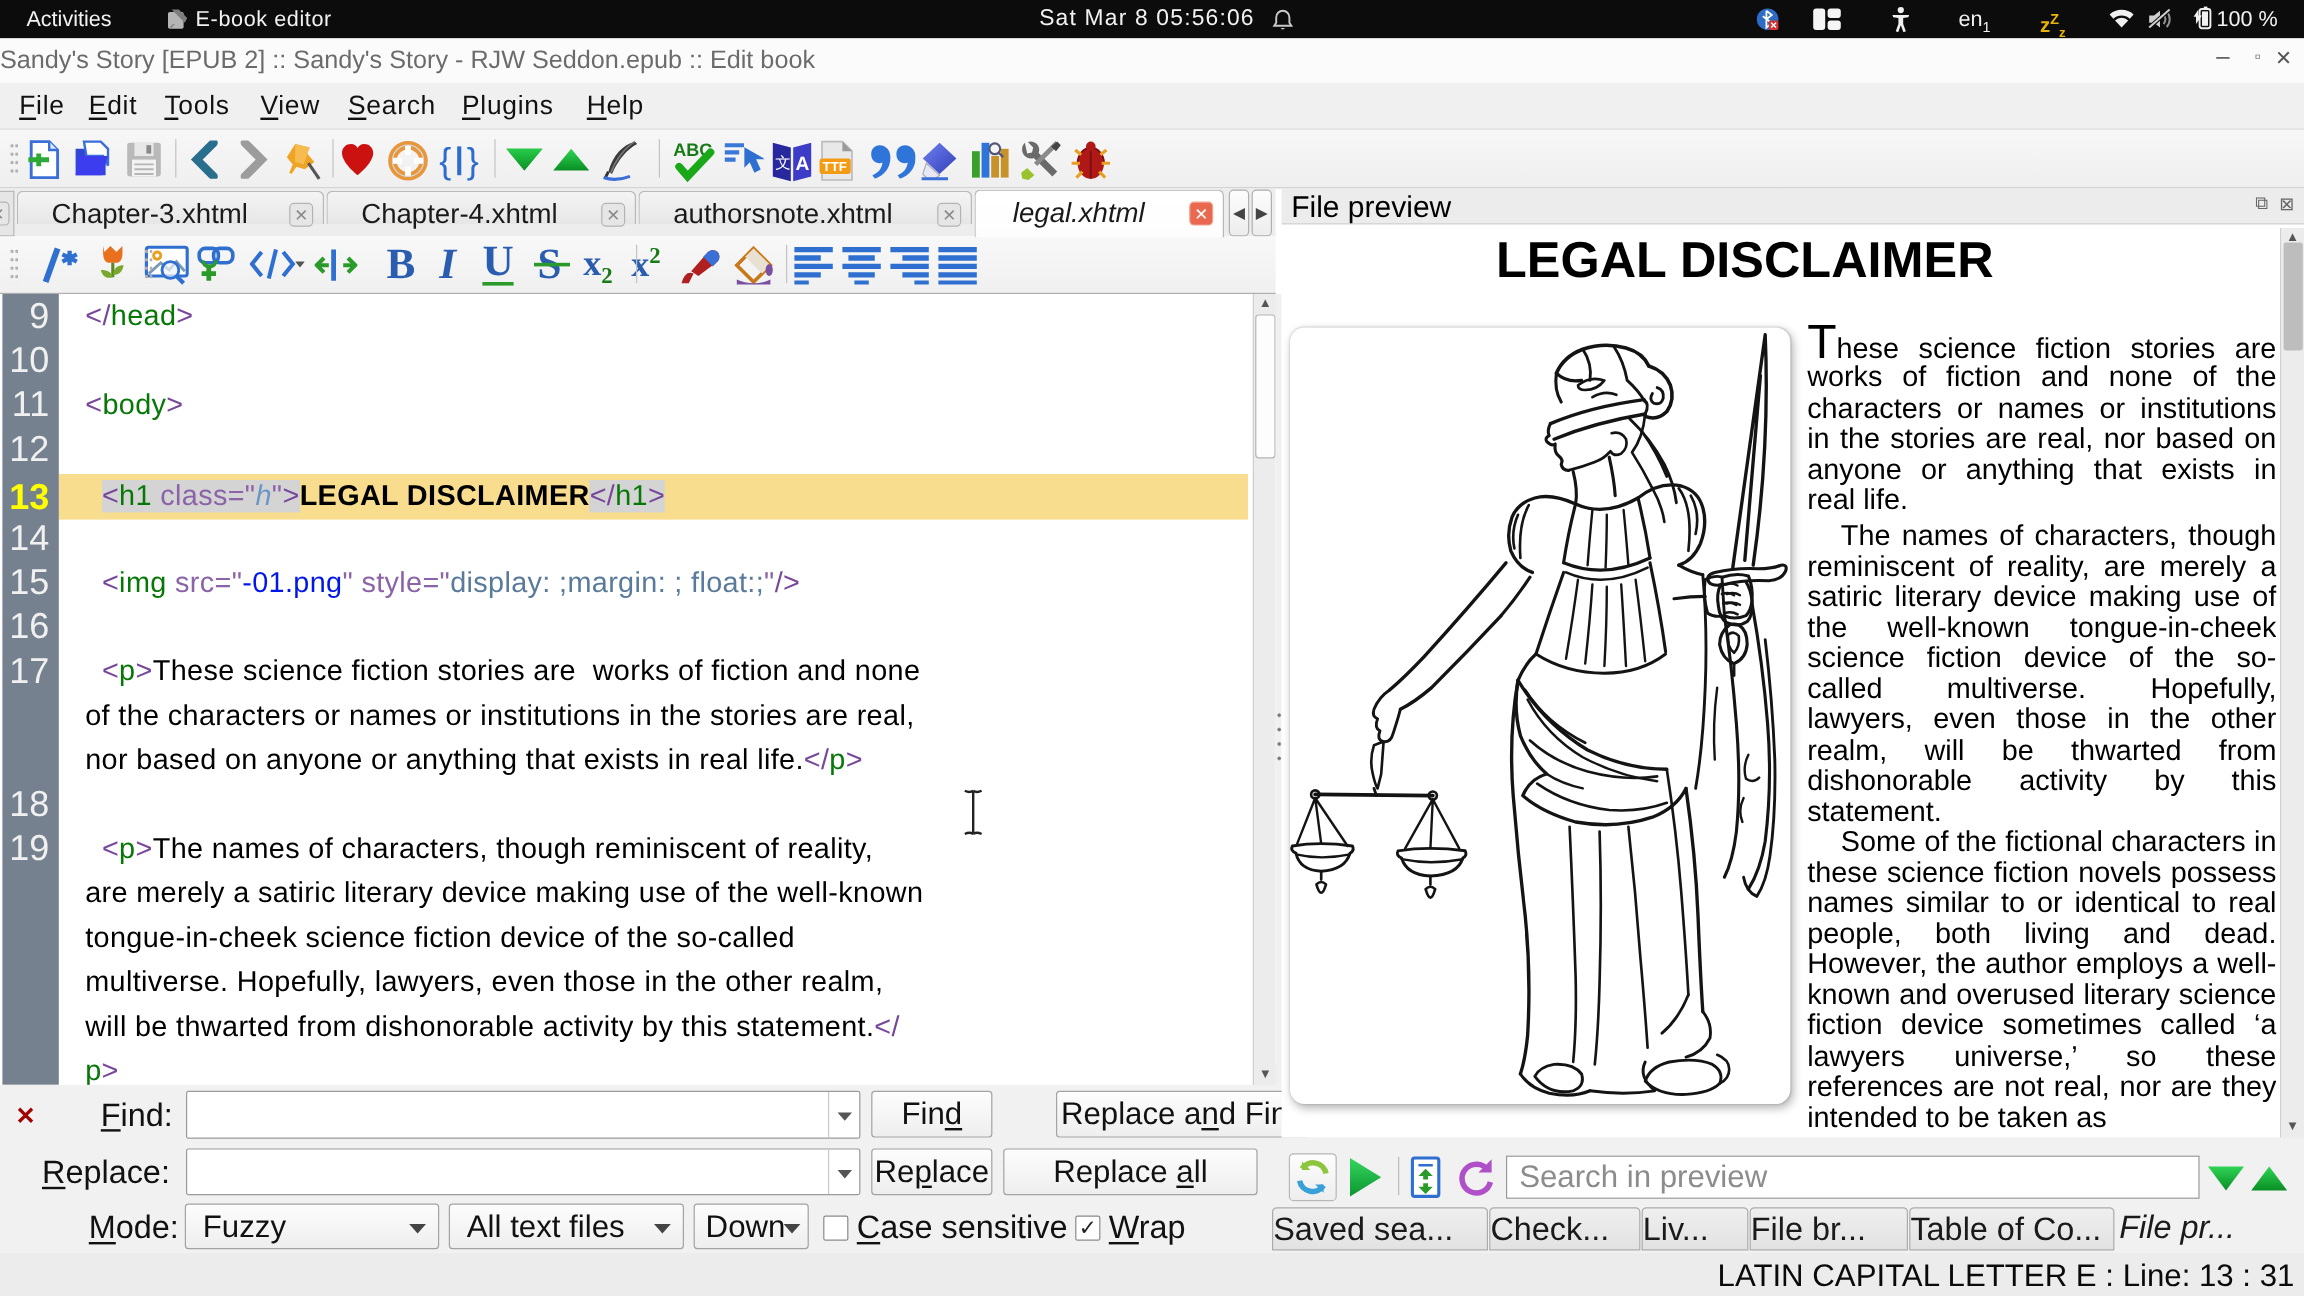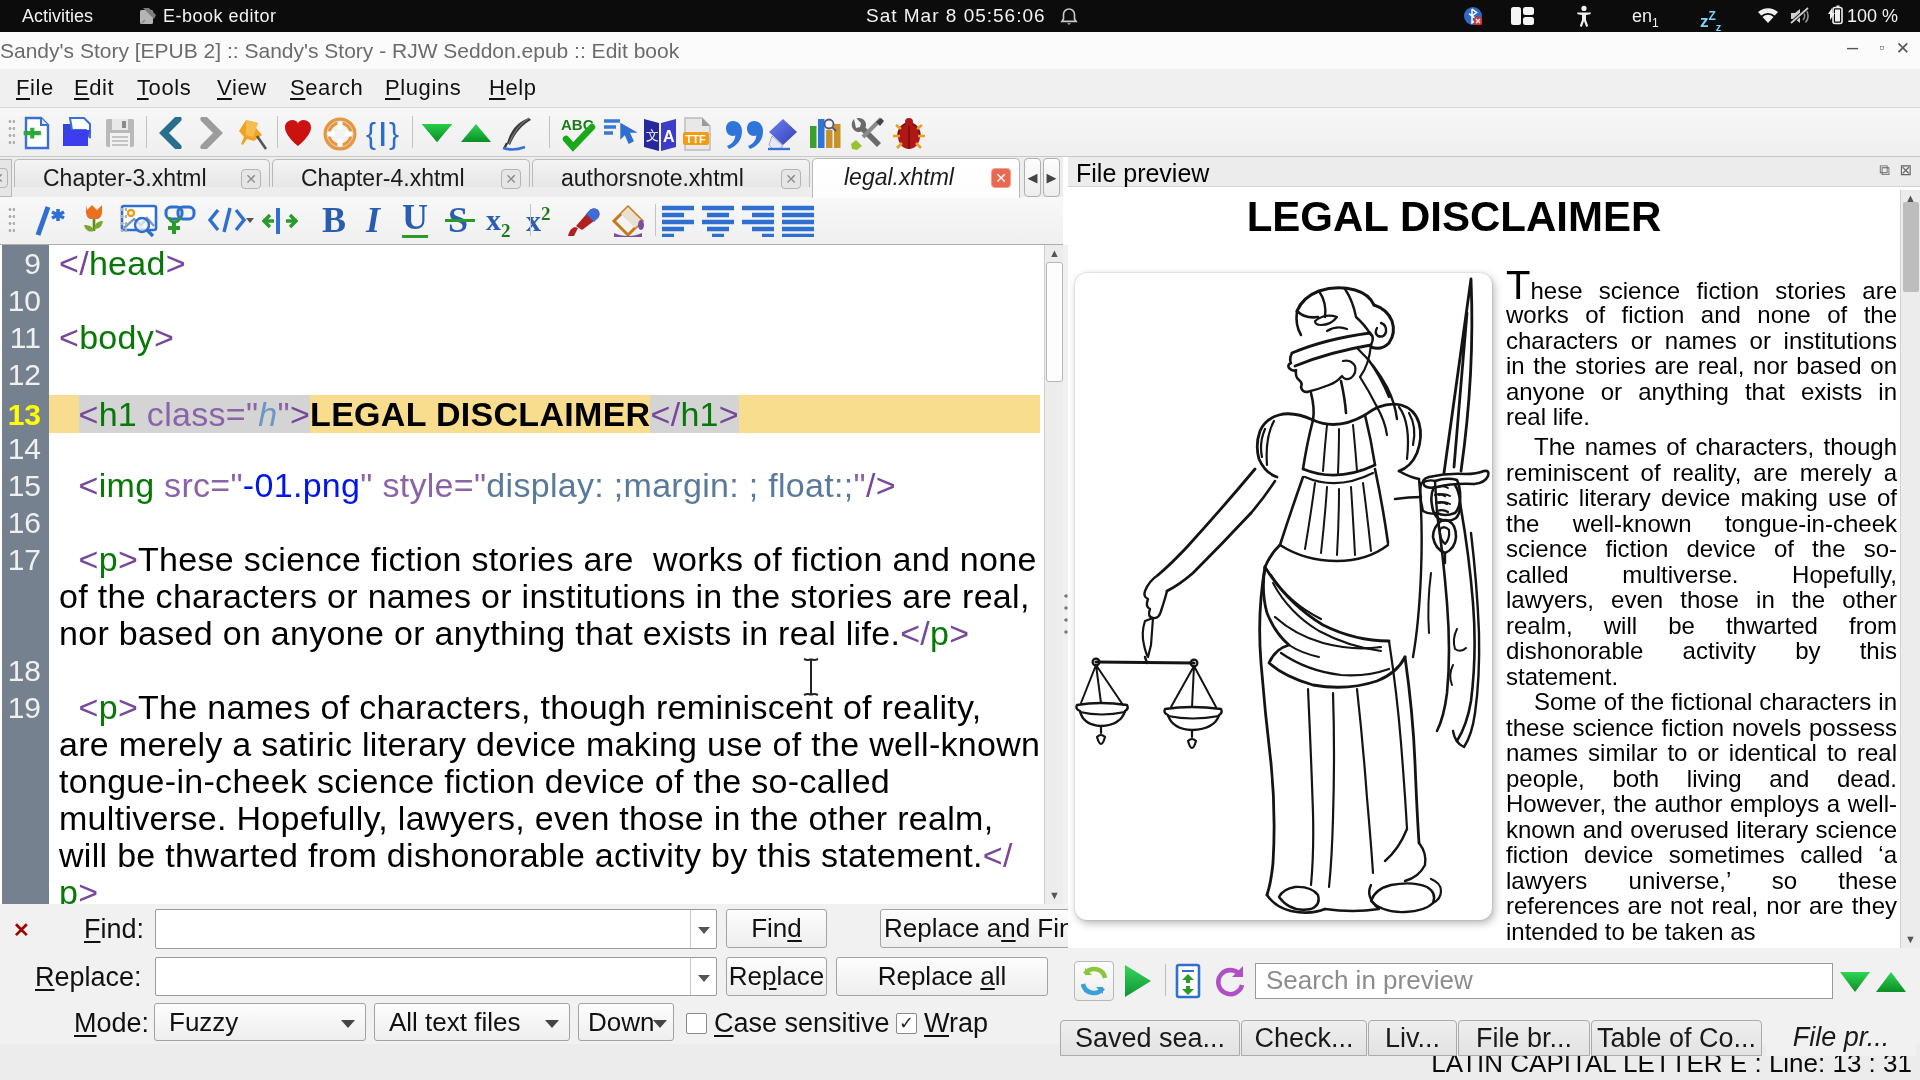--- a/index.html
+++ b/index.html
@@ -28,21 +28,21 @@
 .tscroll{position:absolute;top:1px;width:17px;height:39px;background:linear-gradient(#fdfdfd,#ededed);border:1px solid #b0b0b0;border-radius:4px;color:#444;font-size:13px;line-height:38px;text-align:center}
 
 #pvhead{left:1068px;top:157px;width:852px;height:30px;background:#ececec;font-size:25px;border-bottom:1px solid #d2d2d2}
 
 #toolbar2{left:0;top:197px;width:1063px;height:48px;background:linear-gradient(#f8f8f8,#f0f0f0);border-bottom:1px solid #adadad}
 
 #editor{left:0;top:245px;width:1063px;height:659px;background:#fff}
 #gutter{position:absolute;left:2px;top:0;width:47px;height:659px;background:#76818f}
 .ln{position:absolute;right:8px;width:39px;text-align:right;color:#f0f0f0;font-size:30px;line-height:37px}
 .ln.cur{color:#ffff00;font-weight:bold}
-.cl{position:absolute;left:49px;width:991px;font-size:34px;letter-spacing:0.3px;line-height:37px;white-space:pre;color:#000;padding-left:10px}
+.cl{position:absolute;left:49px;width:991px;font-size:24px;letter-spacing:0.3px;line-height:37px;white-space:pre;color:#000;padding-left:22px}
 .tg{color:#077807}.br{color:#77479c}.at{color:#8a63a8}.qu{color:#8a63a8}.av{color:#0017e8}.sv{color:#5a7a9b}.ab{color:#6c95c8;font-style:italic}
 #l13bg{position:absolute;left:49px;top:150px;width:991px;height:38px;background:#f7dd8d}
 
 #esb{position:absolute;left:1044px;top:0;width:19px;height:659px;background:#ececec;border-left:1px solid #cfcfcf}
 .sbtn{position:absolute;left:0;width:19px;height:17px;background:#ececec;color:#555;font-size:11px;text-align:center;line-height:17px}
 #esb .thumb{position:absolute;left:1px;top:17px;width:17px;height:120px;background:#fdfdfd;border:1px solid #b6b6b6;border-radius:3px}
 
 #split{left:1063px;top:245px;width:5px;height:659px;background:#f0f0f0}
 
 #findpanel{left:0;top:904px;width:1920px;height:140px;background:#f1f1f1}
@@ -60,21 +60,21 @@
 #pvsb .thumb{position:absolute;left:2px;top:12px;width:16px;height:90px;background:#bdbdbd;border-radius:2px}
 #pvh1{position:absolute;left:0;top:3px;width:772px;text-align:center;font-size:42px;font-weight:bold;letter-spacing:0px;color:#000}
 #imgcard{position:absolute;left:7px;top:83px;width:417px;height:647px;background:#fff;border-radius:12px;box-shadow:2px 3px 8px rgba(0,0,0,.30),0 0 2px rgba(0,0,0,.2)}
 .pvline{position:absolute;left:438px;width:391px;font-size:24px;color:#000;text-align:justify;height:26px;line-height:26px;overflow:hidden}
 .pvline.j::after{content:"";display:inline-block;width:100%}
 
 #searchrow{left:1068px;top:948px;width:852px;height:56px;background:#f1f1f1}
 #pvinput{position:absolute;left:187px;top:15px;width:578px;height:36px;background:#fff;border:1px solid #999;color:#8c8c8c;font-size:26px;padding-left:10px;line-height:33px}
 
 #btabs{left:1060px;top:1004px;width:860px;height:40px;background:#f1f1f1;font-size:27px}
-.btab{position:absolute;top:16px;height:36px;background:linear-gradient(#efefef,#e2e2e2);border:1px solid #ababab;border-radius:4px 4px 0 0;text-align:center;color:#1a1a1a;line-height:34px}
+.btab{position:absolute;top:2px;height:36px;background:linear-gradient(#efefef,#e2e2e2);border:1px solid #ababab;border-radius:4px 4px 0 0;text-align:left;color:#1a1a1a;line-height:34px}
 .btab.active{background:#f1f1f1;border:none;font-style:italic}
 </style></head><body>
 
 <div class="abs" id="topbar">
   <span class="it" style="left:22px">Activities</span>
   <svg class="it" style="left:138px;top:7px" width="19" height="19" viewBox="0 0 19 19">
       <rect x="2" y="3" width="13" height="14" rx="1.5" fill="#b5b5b5"></rect>
       <path d="M5 1 16 12l2-4-7-7z" fill="#7d7d7d"></path>
       <path d="M4 16l3-3" stroke="#888" stroke-width="1.4"></path>
     </svg>
@@ -93,21 +93,21 @@
   <svg class="it" style="left:1510px;top:6px" width="25" height="20" viewBox="0 0 25 20">
       <rect x="1" y="1" width="10" height="18" rx="2.5" fill="#f5f5f5"></rect>
       <rect x="13" y="1" width="11" height="8" rx="2.5" fill="#f5f5f5"></rect>
       <rect x="13" y="11" width="11" height="8" rx="2.5" fill="#f5f5f5"></rect>
     </svg>
   <svg class="it" style="left:1575px;top:5px" width="18" height="22" viewBox="0 0 18 22">
       <circle cx="9" cy="3.4" r="2.6" fill="#f0f0f0"></circle>
       <path d="M2 7.5h14l-.7 1.8-4.3.7v5l2.2 6-2 .9L9 16l-2.2 5.9-2-.9 2.2-6v-5l-4.3-.7z" fill="#f0f0f0"></path>
     </svg>
   <span class="it" style="left:1632px">en<sub style="font-size:12px">1</sub></span>
-  <span class="it" style="left:1700px;color:#7dd3fc;font-weight:bold;font-size:17px">z<sup style="font-size:12px">Z</sup><sub style="font-size:11px">z</sub></span>
+  <span class="it" style="left:1700px;color:#eab308;font-weight:bold;font-size:17px">z<sup style="font-size:12px">Z</sup><sub style="font-size:11px">z</sub></span>
   <svg class="it" style="left:1757px;top:7px" width="22" height="17" viewBox="0 0 22 17">
       <path d="M1 5a15 15 0 0 1 20 0l-3.2 3.6a10 10 0 0 0-13.6 0z" fill="#f0f0f0"></path>
       <path d="M5.5 10a8 8 0 0 1 11 0L11 16z" fill="#f0f0f0"></path>
     </svg>
   <svg class="it" style="left:1789px;top:6px" width="22" height="20" viewBox="0 0 22 20">
       <path d="M2 7h4l5-4v14l-5-4H2z" fill="#cfcfcf"></path>
       <path d="M14 6a6 6 0 0 1 0 8M16.5 3.5a9.5 9.5 0 0 1 0 13" stroke="#8f8f8f" stroke-width="1.7" fill="none"></path>
       <path d="M1 18 20 1" stroke="#0c0c0c" stroke-width="3.4"></path>
       <path d="M2 17 19 2" stroke="#cfcfcf" stroke-width="1.7"></path>
     </svg>

